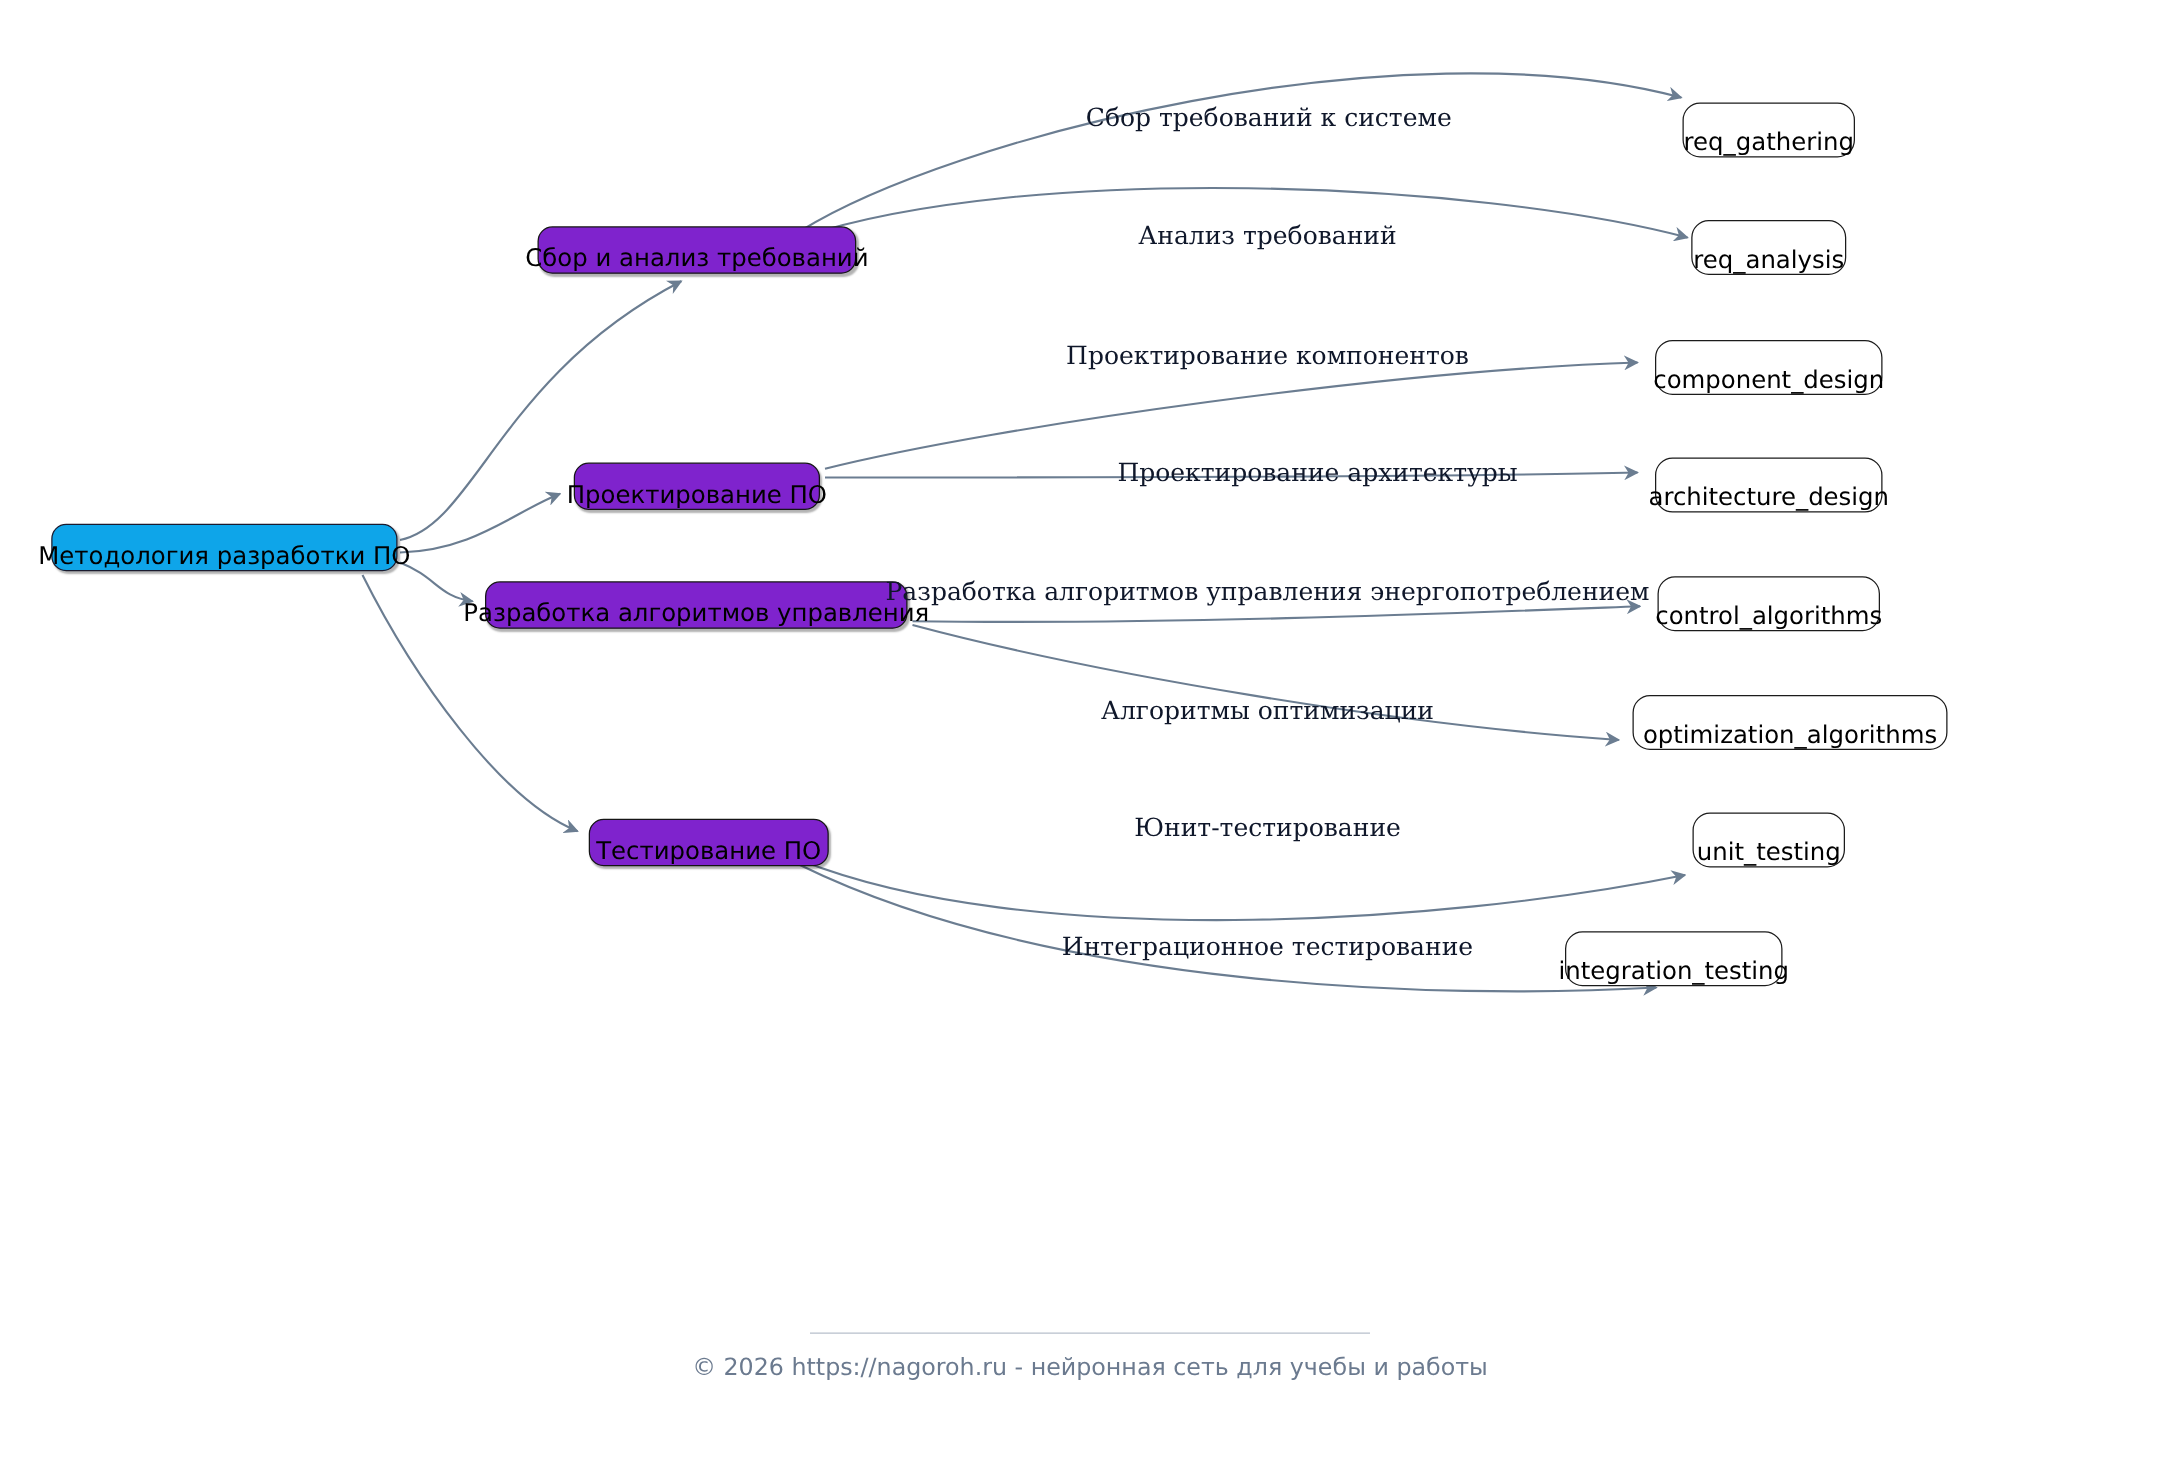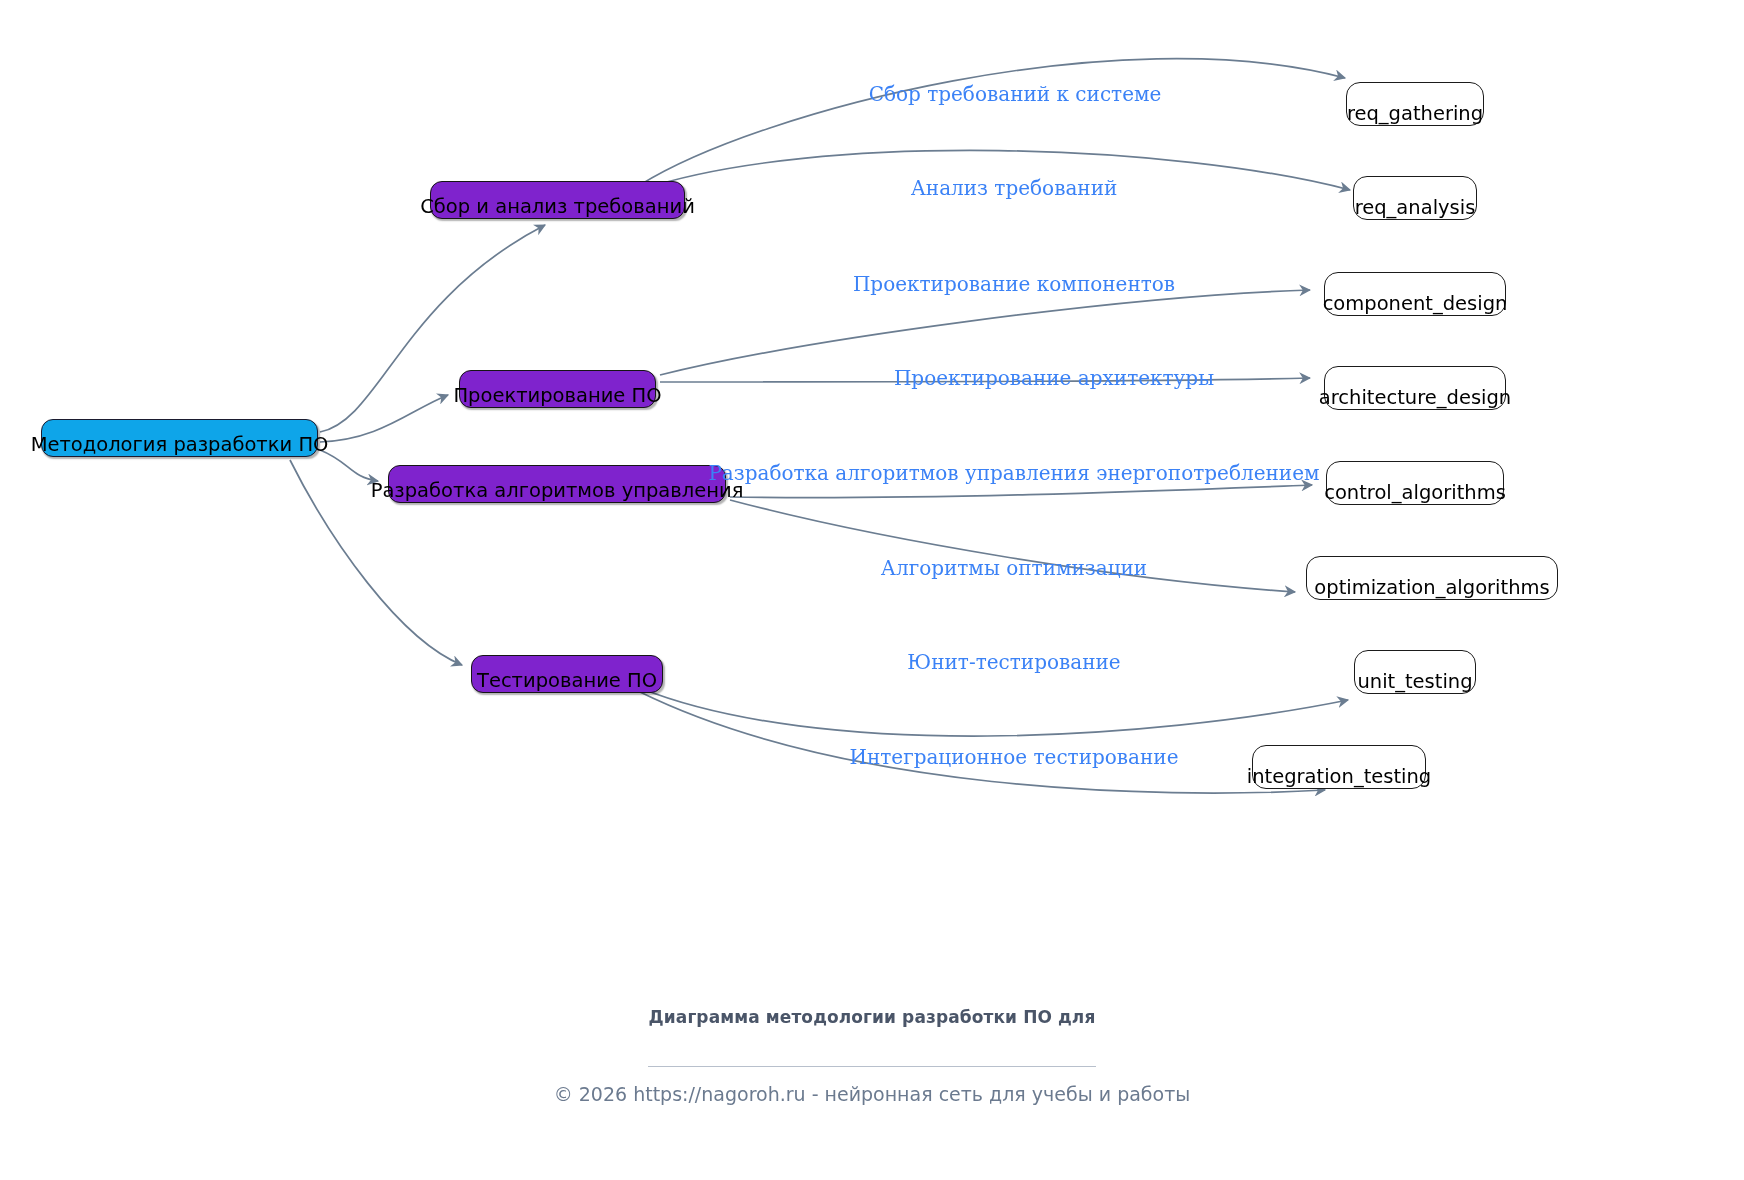--- a/index.html
+++ b/index.html
@@ -55,21 +55,21 @@
     background: #ffffff;
     border: 1.7px solid #1b1b1b;
     color: #000000;
     font-size: 19.5px;
     border-radius: 14px;
   }
   .edge-label {
     position: absolute;
     font-family: "DejaVu Serif", serif;
     font-size: 20px;
-    color: #3b82f6;
+    color: #0f172a;
     white-space: nowrap;
     transform: translate(-50%, -50%);
     background: transparent;
   }
   .footer {
     position: absolute;
     left: 0;
     width: 1744px;
     text-align: center;
   }
@@ -184,20 +184,19 @@
   <div class="edge-label" style="left:1015px; top:94px;">Сбор требований к системе</div>
   <div class="edge-label" style="left:1014px; top:188px;">Анализ требований</div>
   <div class="edge-label" style="left:1014px; top:284px;">Проектирование компонентов</div>
   <div class="edge-label" style="left:1054px; top:378px;">Проектирование архитектуры</div>
   <div class="edge-label" style="left:1014px; top:473px;">Разработка алгоритмов управления энергопотреблением</div>
   <div class="edge-label" style="left:1014px; top:568px;">Алгоритмы оптимизации</div>
   <div class="edge-label" style="left:1014px; top:662px;">Юнит-тестирование</div>
   <div class="edge-label" style="left:1014px; top:757px;">Интеграционное тестирование</div>
 
   <div class="footer footer-title">
-    <div>Диаграмма методологии разработки ПО для</div>
   </div>
 
   <div class="footer-rule"></div>
 
   <div class="footer footer-credit">© 2026 https://nagoroh.ru - нейронная сеть для учебы и работы</div>
 
 </div>
 
 </body></html>

